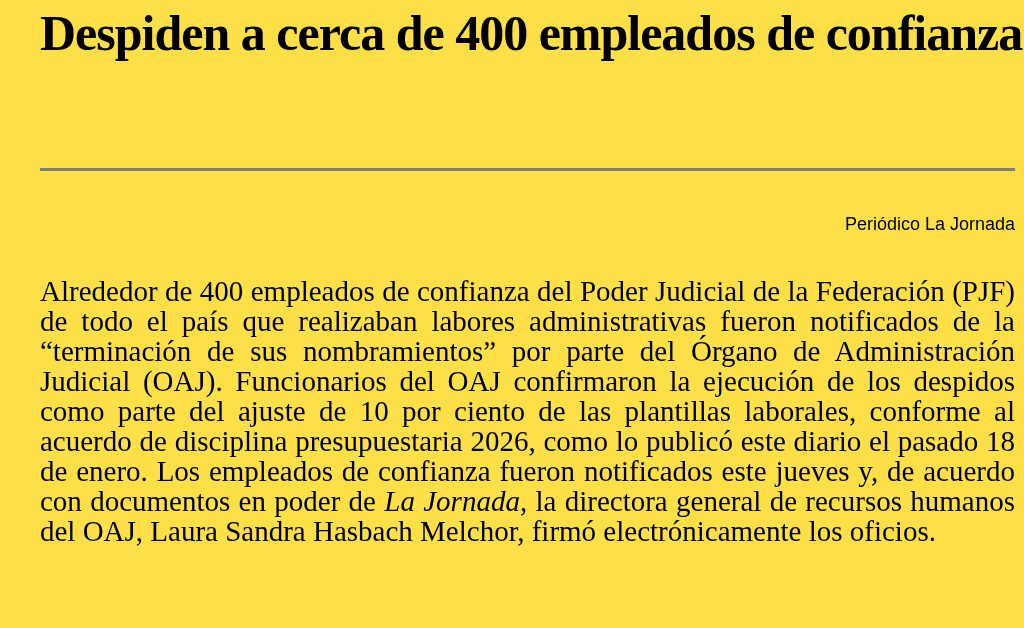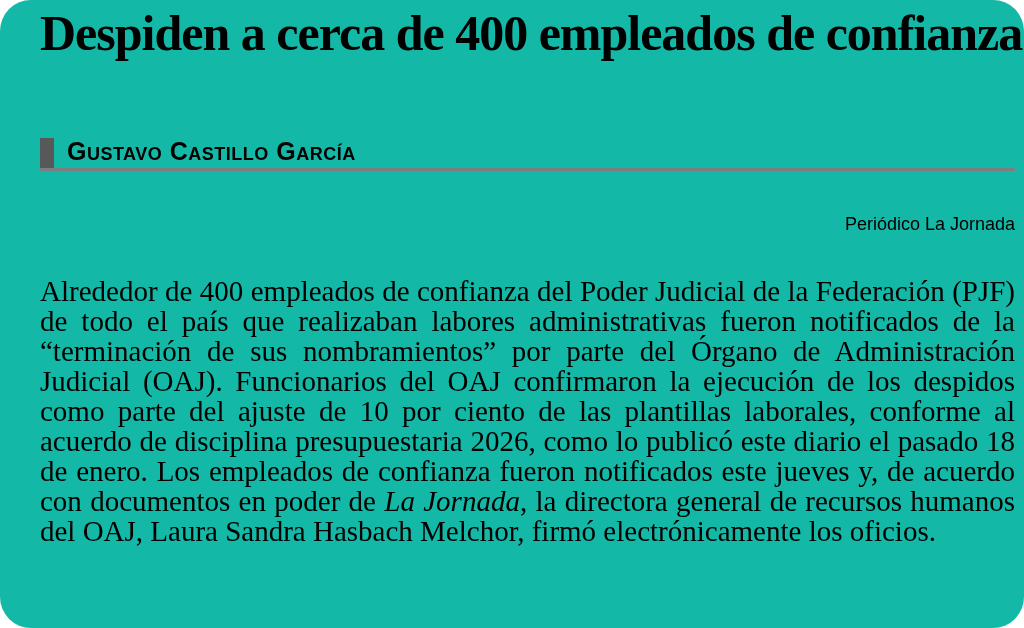--- a/index.html
+++ b/index.html
@@ -1,23 +1,22 @@
 <!DOCTYPE html>
 <html><head>
 <meta charset="utf-8">
 <style>
   html, body { margin: 0; padding: 0; background: #ffffff; }
   .canvas {
     position: relative;
     width: 1024px;
     height: 628px;
-    background: #14b8a6;
+    background: #fde047;
     overflow: hidden;
     color: #000000;
-    border-radius: 31px;
   }
 
   
   .headline {
     position: absolute;
     left: 40px;
     top: 7px;
     margin: 0;
     font-family: "Liberation Serif", serif;
     font-weight: bold;
@@ -93,24 +92,20 @@
 </style>
 </head>
 <body>
 
 <div class="canvas">
 
   <h1 class="headline">
       <div>Despiden a cerca de 400 empleados de confianza</div>
     </h1>
 
-  <div class="byline-row">
-    <span class="byline-bar"></span>
-    <span class="byline-author">Gustavo Castillo García</span>
-  </div>
 
   <div class="byline-rule"></div>
 
   <div class="credit">
     <div>Periódico La Jornada</div>
   </div>
 
   <p class="article-body"><span>Alrededor de 400 empleados de confianza del Poder Judicial de la Federación (PJF) de todo el país que realizaban labores administrativas fueron notificados de la “terminación de sus nombramientos” por parte del Órgano de Administración Judicial (OAJ). Funcionarios del OAJ confirmaron la ejecución de los despidos como parte del ajuste de 10 por ciento de las plantillas laborales, conforme al acuerdo de disciplina presupuestaria 2026, como lo publicó este diario el pasado 18 de enero. Los empleados de confianza fueron notificados este jueves y, de acuerdo con documentos en poder de </span><span class="italic">La Jornada</span><span>, la directora general de recursos humanos del OAJ, Laura Sandra Hasbach Melchor, firmó electrónicamente los oficios.</span></p>
 
 </div>

